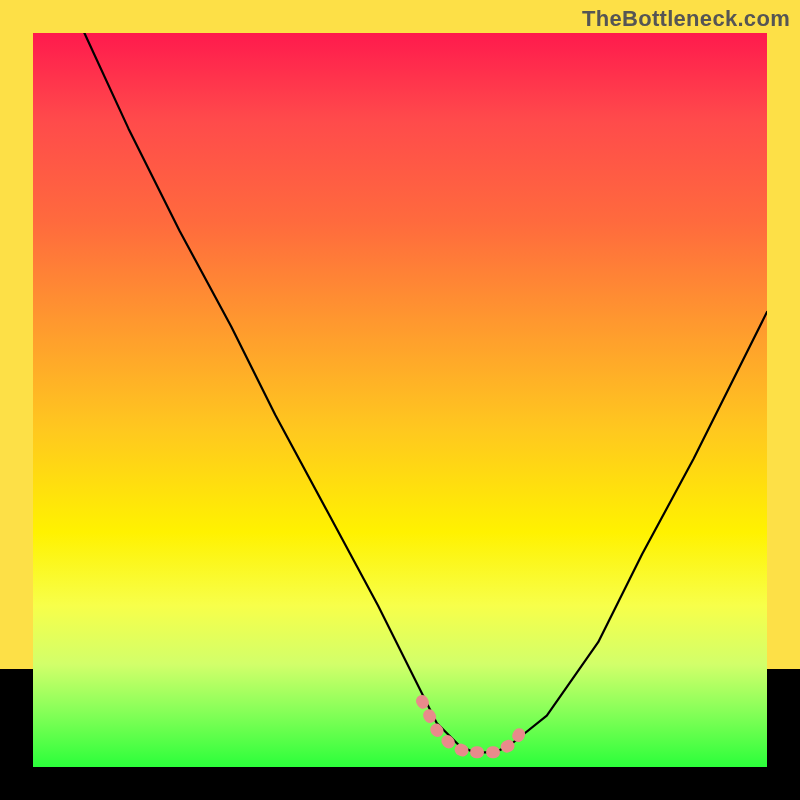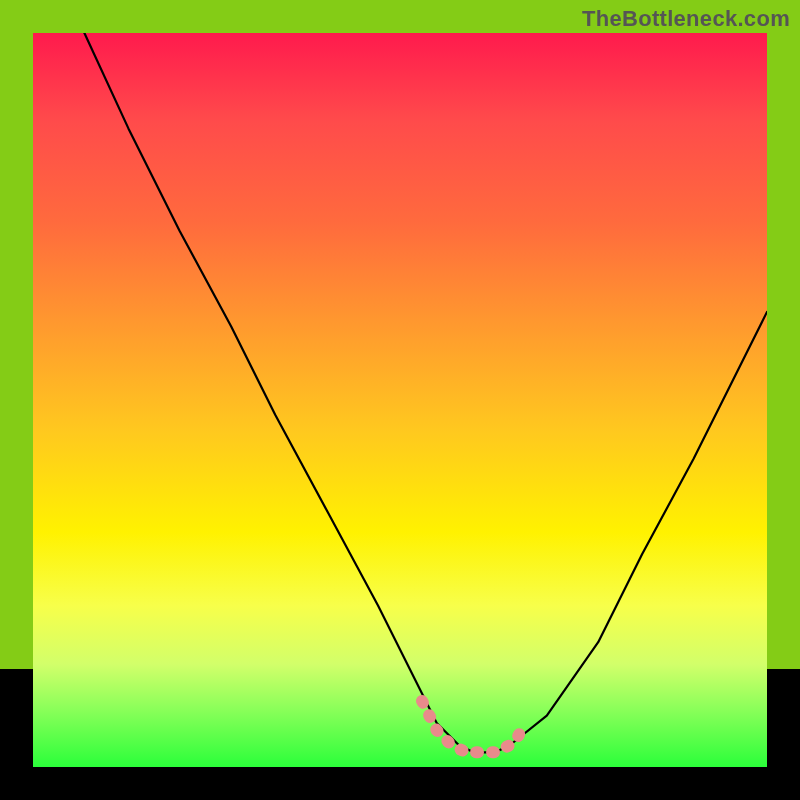--- a/index.html
+++ b/index.html
@@ -1,21 +1,21 @@
 <!DOCTYPE html>
 <html><head>
 <meta charset="utf-8">
 <style>
   * { margin: 0; padding: 0; box-sizing: border-box; }
   html, body { width: 800px; height: 800px; overflow: hidden; background: #000; }
   .chart-container {
     position: relative;
     width: 800px;
     height: 669px;
-    background: #84cc16;
+    background: #fde047;
   }
   .watermark {
     position: absolute;
     top: 6px;
     right: 10px;
     color: #555;
     font-family: Arial, Helvetica, sans-serif;
     font-size: 22px;
     font-weight: bold;
     letter-spacing: 0.3px;

